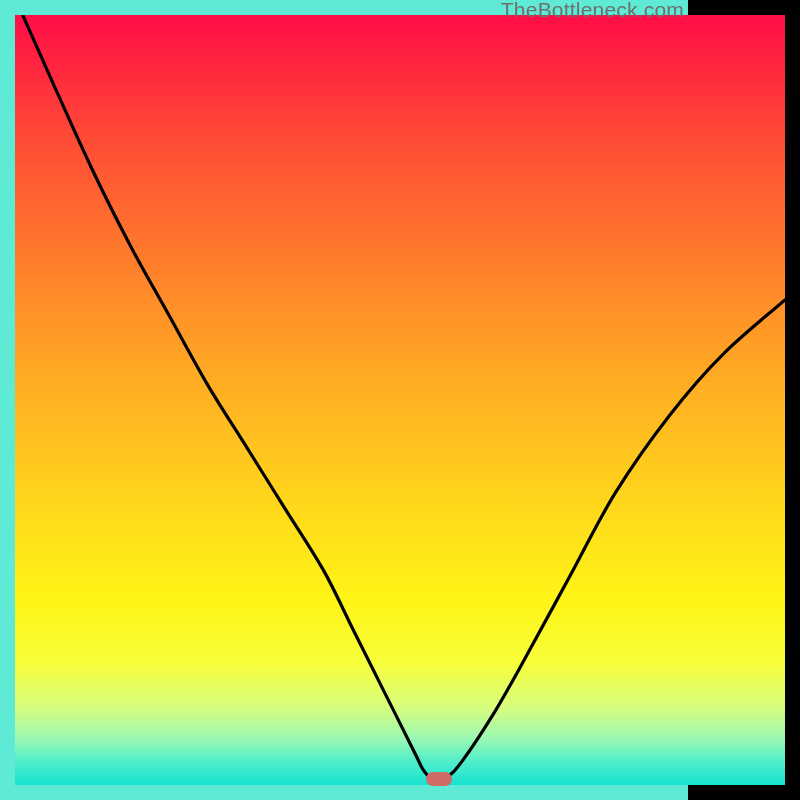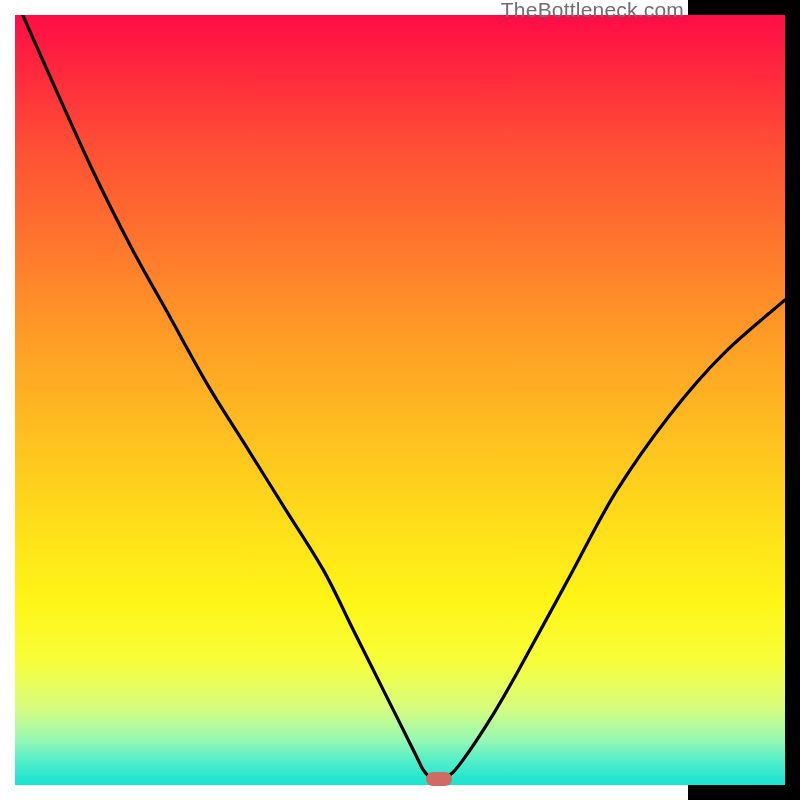--- a/index.html
+++ b/index.html
@@ -8,21 +8,21 @@
     width: 800px;
     height: 800px;
     overflow: hidden;
     background: #000;
     font-family: Arial, Helvetica, sans-serif;
   }
   .stage {
     position: relative;
     width: 688px;
     height: 800px;
-    background: #ffffff;
+    background: #5eead4;
   }
   .plot {
     position: absolute;
     left: 15px;
     top: 15px;
     width: 770px;
     height: 770px;
     background: linear-gradient(
       to bottom,
       #ff0d47 0%,

